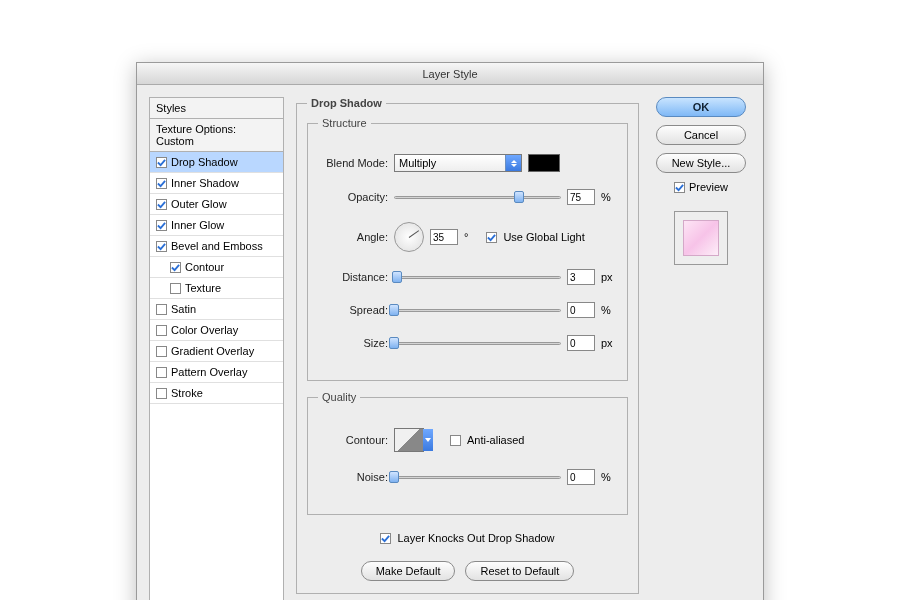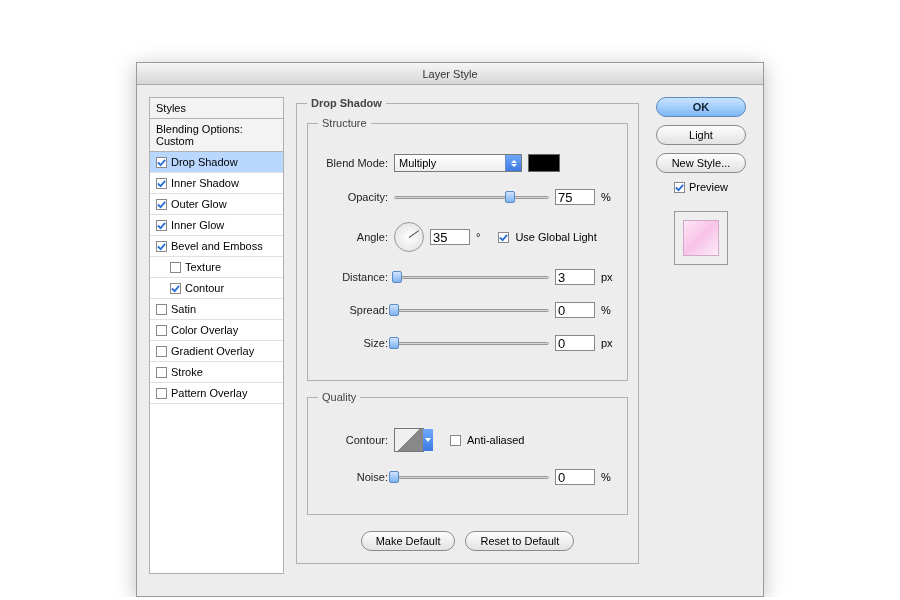--- a/index.html
+++ b/index.html
@@ -22,21 +22,21 @@
 .row { display: flex; align-items: center; margin: 17px 0; gap: 6px; }
 .lbl { width: 70px; text-align: right; color: #222; }
 .select { border: 1px solid #7a7a7a; background: linear-gradient(#fff,#eee); height: 18px; display: flex; align-items: center; padding: 0 4px; width: 128px; position: relative; }
 .select .arrows { position: absolute; right: 0; top: 0; width: 16px; height: 100%; background: linear-gradient(#6fa8ff,#3b7ae0); border-left: 1px solid #6a8fc0; display: flex; flex-direction: column; align-items: center; justify-content: center; }
 .select .arrows::before { content: ""; border-left: 3px solid transparent; border-right: 3px solid transparent; border-bottom: 3px solid #fff; margin-bottom: 1px; }
 .select .arrows::after { content: ""; border-left: 3px solid transparent; border-right: 3px solid transparent; border-top: 3px solid #fff; }
 .swatch { width: 32px; height: 18px; background: #000; border: 1px solid #666; }
 .slider { flex: 1; height: 14px; position: relative; }
 .slider .track { position: absolute; top: 6px; left: 0; right: 0; height: 3px; background: linear-gradient(#bbb,#eee); border: 1px solid #999; border-radius: 2px; }
 .slider .thumb { position: absolute; top: 1px; width: 10px; height: 12px; background: linear-gradient(#d0e4ff,#7fb2f0); border: 1px solid #5a8ac0; border-radius: 2px; transform: translateX(-50%); }
-.numbox { width: 40px; height: 16px; border: 1px solid #888; background: #fff; padding: 0 2px; text-align: left; font-size: 13px; }
+.numbox { width: 28px; height: 16px; border: 1px solid #888; background: #fff; padding: 0 2px; text-align: left; font-size: 10px; }
 .unit { width: 16px; }
 .angle-dial { width: 30px; height: 30px; border: 1px solid #999; border-radius: 50%; background: radial-gradient(#fff,#ddd); position: relative; }
 .angle-dial .needle { position: absolute; left: 50%; top: 50%; width: 12px; height: 1px; background: #555; transform-origin: left center; transform: rotate(-35deg); }
 .contour-swatch { width: 30px; height: 24px; border: 1px solid #777; background: linear-gradient(135deg, #f0f0f0 0%, #f0f0f0 49%, #888 50%, #888 100%); position: relative; }
 .contour-swatch .arr { position: absolute; right: -10px; top: 0; width: 10px; height: 100%; background: linear-gradient(#6fa8ff,#3b7ae0); display: flex; align-items: center; justify-content: center; }
 .contour-swatch .arr::after { content: ""; border-left: 3px solid transparent; border-right: 3px solid transparent; border-top: 4px solid #fff; }
 .footer-btns { display: flex; justify-content: center; gap: 10px; margin-top: 16px; }
 .pill { height: 20px; padding: 0 14px; border: 1px solid #8a8a8a; border-radius: 10px; background: linear-gradient(#fdfdfd,#e2e2e2); display: inline-flex; align-items: center; font-size: 11px; cursor: default; }
 .rightcol { width: 100px; display: flex; flex-direction: column; align-items: center; gap: 8px; }
 .pill.primary { background: linear-gradient(#c8e4ff,#7fb8f6); border-color: #5a8ac0; font-weight: bold; color: #123; }
@@ -48,21 +48,21 @@
 <body>
 
 <div class="window">
   <div class="titlebar">
     <span>Layer Style</span>
   </div>
   <div class="body">
 
     <div class="sidebar">
       <div class="side-head"><span>Styles</span></div>
-      <div class="side-head"><span>Blending Options: Custom</span></div>
+      <div class="side-head"><span>Texture Options: Custom</span></div>
       <div id="side-items">
           <div class="side-item selected">
             <span class="chk on">
               <svg viewBox="0 0 10 10">
                 <path d="M1 5 L4 8 L9 2" stroke="#2a6fd6" stroke-width="2" fill="none"></path>
               </svg>
             </span>
             <span>Drop Shadow</span>
           </div>
           <div class="side-item">
@@ -91,50 +91,50 @@
           </div>
           <div class="side-item">
             <span class="chk on">
               <svg viewBox="0 0 10 10">
                 <path d="M1 5 L4 8 L9 2" stroke="#2a6fd6" stroke-width="2" fill="none"></path>
               </svg>
             </span>
             <span>Bevel and Emboss</span>
           </div>
           <div class="side-item indent">
+            <span class="chk on">
+              <svg viewBox="0 0 10 10">
+                <path d="M1 5 L4 8 L9 2" stroke="#2a6fd6" stroke-width="2" fill="none"></path>
+              </svg>
+            </span>
+            <span>Contour</span>
+          </div>
+          <div class="side-item indent">
             <span class="chk"></span>
             <span>Texture</span>
           </div>
-          <div class="side-item indent">
-            <span class="chk on">
-              <svg viewBox="0 0 10 10">
-                <path d="M1 5 L4 8 L9 2" stroke="#2a6fd6" stroke-width="2" fill="none"></path>
-              </svg>
-            </span>
-            <span>Contour</span>
-          </div>
           <div class="side-item">
             <span class="chk"></span>
             <span>Satin</span>
           </div>
           <div class="side-item">
             <span class="chk"></span>
             <span>Color Overlay</span>
           </div>
           <div class="side-item">
             <span class="chk"></span>
             <span>Gradient Overlay</span>
           </div>
           <div class="side-item">
             <span class="chk"></span>
+            <span>Pattern Overlay</span>
+          </div>
+          <div class="side-item">
+            <span class="chk"></span>
             <span>Stroke</span>
-          </div>
-          <div class="side-item">
-            <span class="chk"></span>
-            <span>Pattern Overlay</span>
           </div>
         </div>
     </div>
 
     <div class="main">
       <fieldset>
         <legend>Drop Shadow</legend>
 
         <fieldset>
           <legend>Structure</legend>
@@ -218,30 +218,38 @@
             <span class="lbl">Noise:</span>
             <div class="slider">
                 <div class="track"></div>
                 <div class="thumb" style="left:0%"></div>
               </div>
             <input class="numbox" value="0" style="">
             <span class="unit">%</span>
           </div>
         </fieldset>
 
+        <div class="row" style="justify-content:center">
+          <span class="chk on">
+              <svg viewBox="0 0 10 10">
+                <path d="M1 5 L4 8 L9 2" stroke="#2a6fd6" stroke-width="2" fill="none"></path>
+              </svg>
+            </span>
+          <span>Layer Knocks Out Drop Shadow</span>
+        </div>
         <div class="footer-btns">
           <span class="pill">Make Default</span>
           <span class="pill">Reset to Default</span>
         </div>
       </fieldset>
     </div>
 
     <div class="rightcol">
       <span class="pill primary" style="width:90px;justify-content:center">OK</span>
-      <span class="pill" style="width:90px;justify-content:center">Light</span>
+      <span class="pill" style="width:90px;justify-content:center">Cancel</span>
       <span class="pill" style="width:90px;justify-content:center">New Style...</span>
       <div class="chk-row">
         <span class="chk on">
             <svg viewBox="0 0 10 10">
               <path d="M1 5 L4 8 L9 2" stroke="#2a6fd6" stroke-width="2" fill="none"></path>
             </svg>
           </span>
         <span>Preview</span>
       </div>
       <div class="preview-box">

